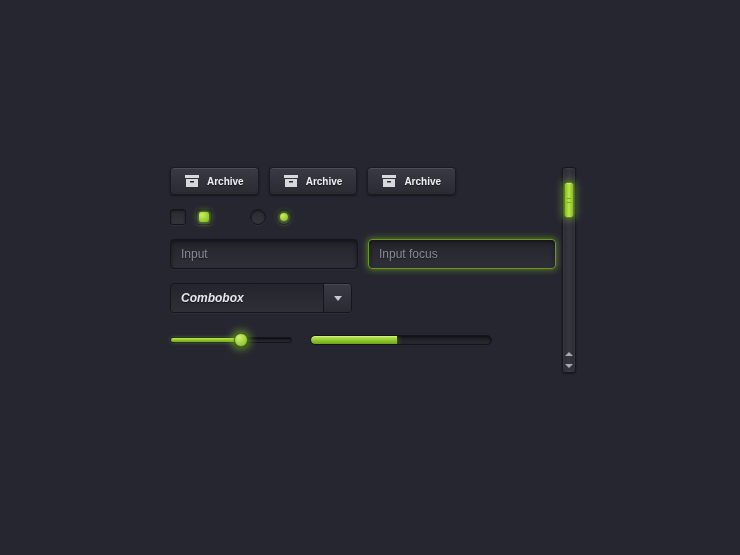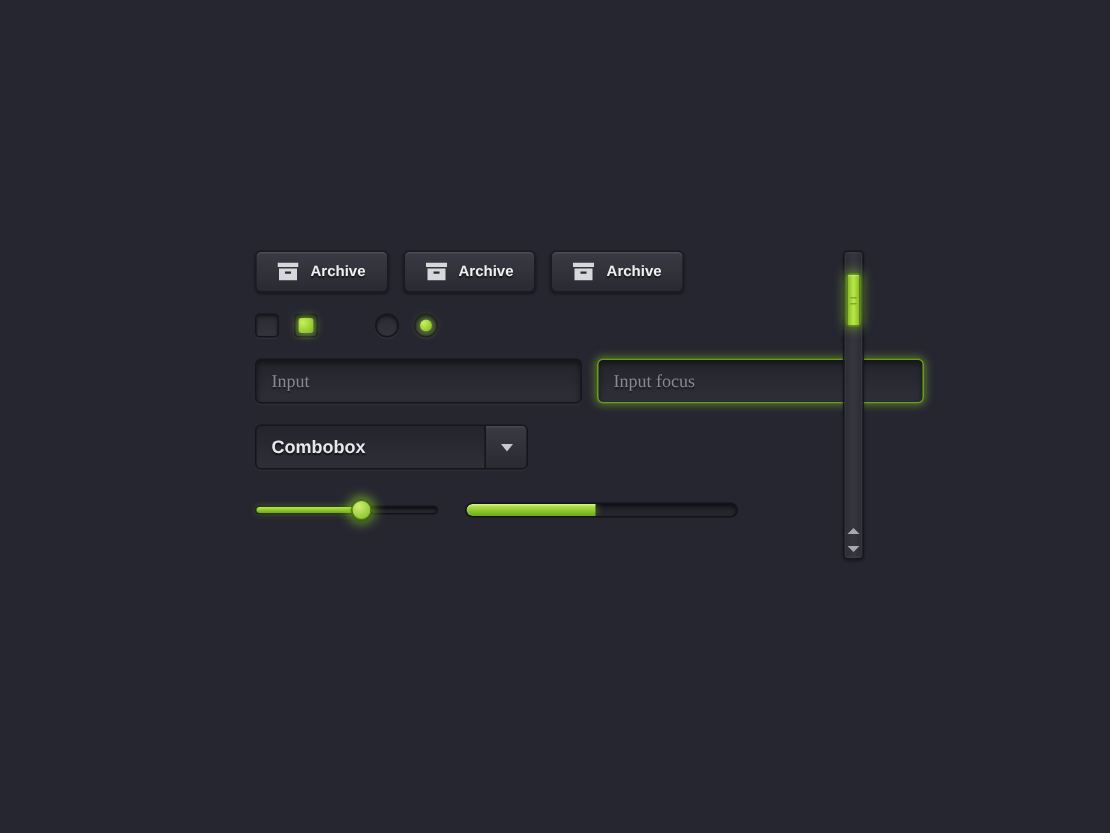--- a/index.html
+++ b/index.html
@@ -73,31 +73,30 @@
       content:"";
       width: 8px; height:8px;
       background: radial-gradient(circle at 30% 30%, #c8f05a, #7bb81e);
       border-radius:50%;
       box-shadow: 0 0 6px 1px rgba(140,210,40,0.7);
     }
     
     
     .input {
       height: 30px;
-      width: 218px;
+      width: 188px;
       padding: 0 10px;
       background: linear-gradient(to bottom, #24242c, #2f2f38);
       border: 1px solid #15151c;
       border-radius: 4px;
       color: #b8b8c0;
       font-size: 12px;
       box-shadow: inset 0 2px 4px rgba(0,0,0,0.5), 0 1px 0 rgba(255,255,255,0.04);
       outline: none;
       text-shadow: 0 1px 1px rgba(0,0,0,0.5);
-      font-family: Liberation Serif, serif;
     }
     .input::placeholder { color: #8a8a94; }
     .input.focus {
       border-color: #6a9a1a;
       box-shadow: inset 0 2px 4px rgba(0,0,0,0.5), 0 0 6px 1px rgba(140,200,40,0.5);
     }
     
     
     .combo {
       display:flex;
@@ -111,20 +110,21 @@
     }
     .combo-body {
       flex:1;
       display:flex; align-items:center;
       padding:0 10px;
       background: linear-gradient(to bottom, #24242c, #2f2f38);
       color:#e8e8ec;
       font-size:12px;
       font-weight:bold;
       text-shadow: 0 1px 1px rgba(0,0,0,0.6);
+      font-style: italic;
     }
     .combo-arrow {
       width: 28px;
       background: linear-gradient(to bottom, #3a3a44, #2a2a33);
       border-left:1px solid #15151c;
       display:flex; align-items:center; justify-content:center;
       box-shadow: inset 0 1px 0 rgba(255,255,255,0.08);
     }
     .combo-arrow::after {
       content:"";

